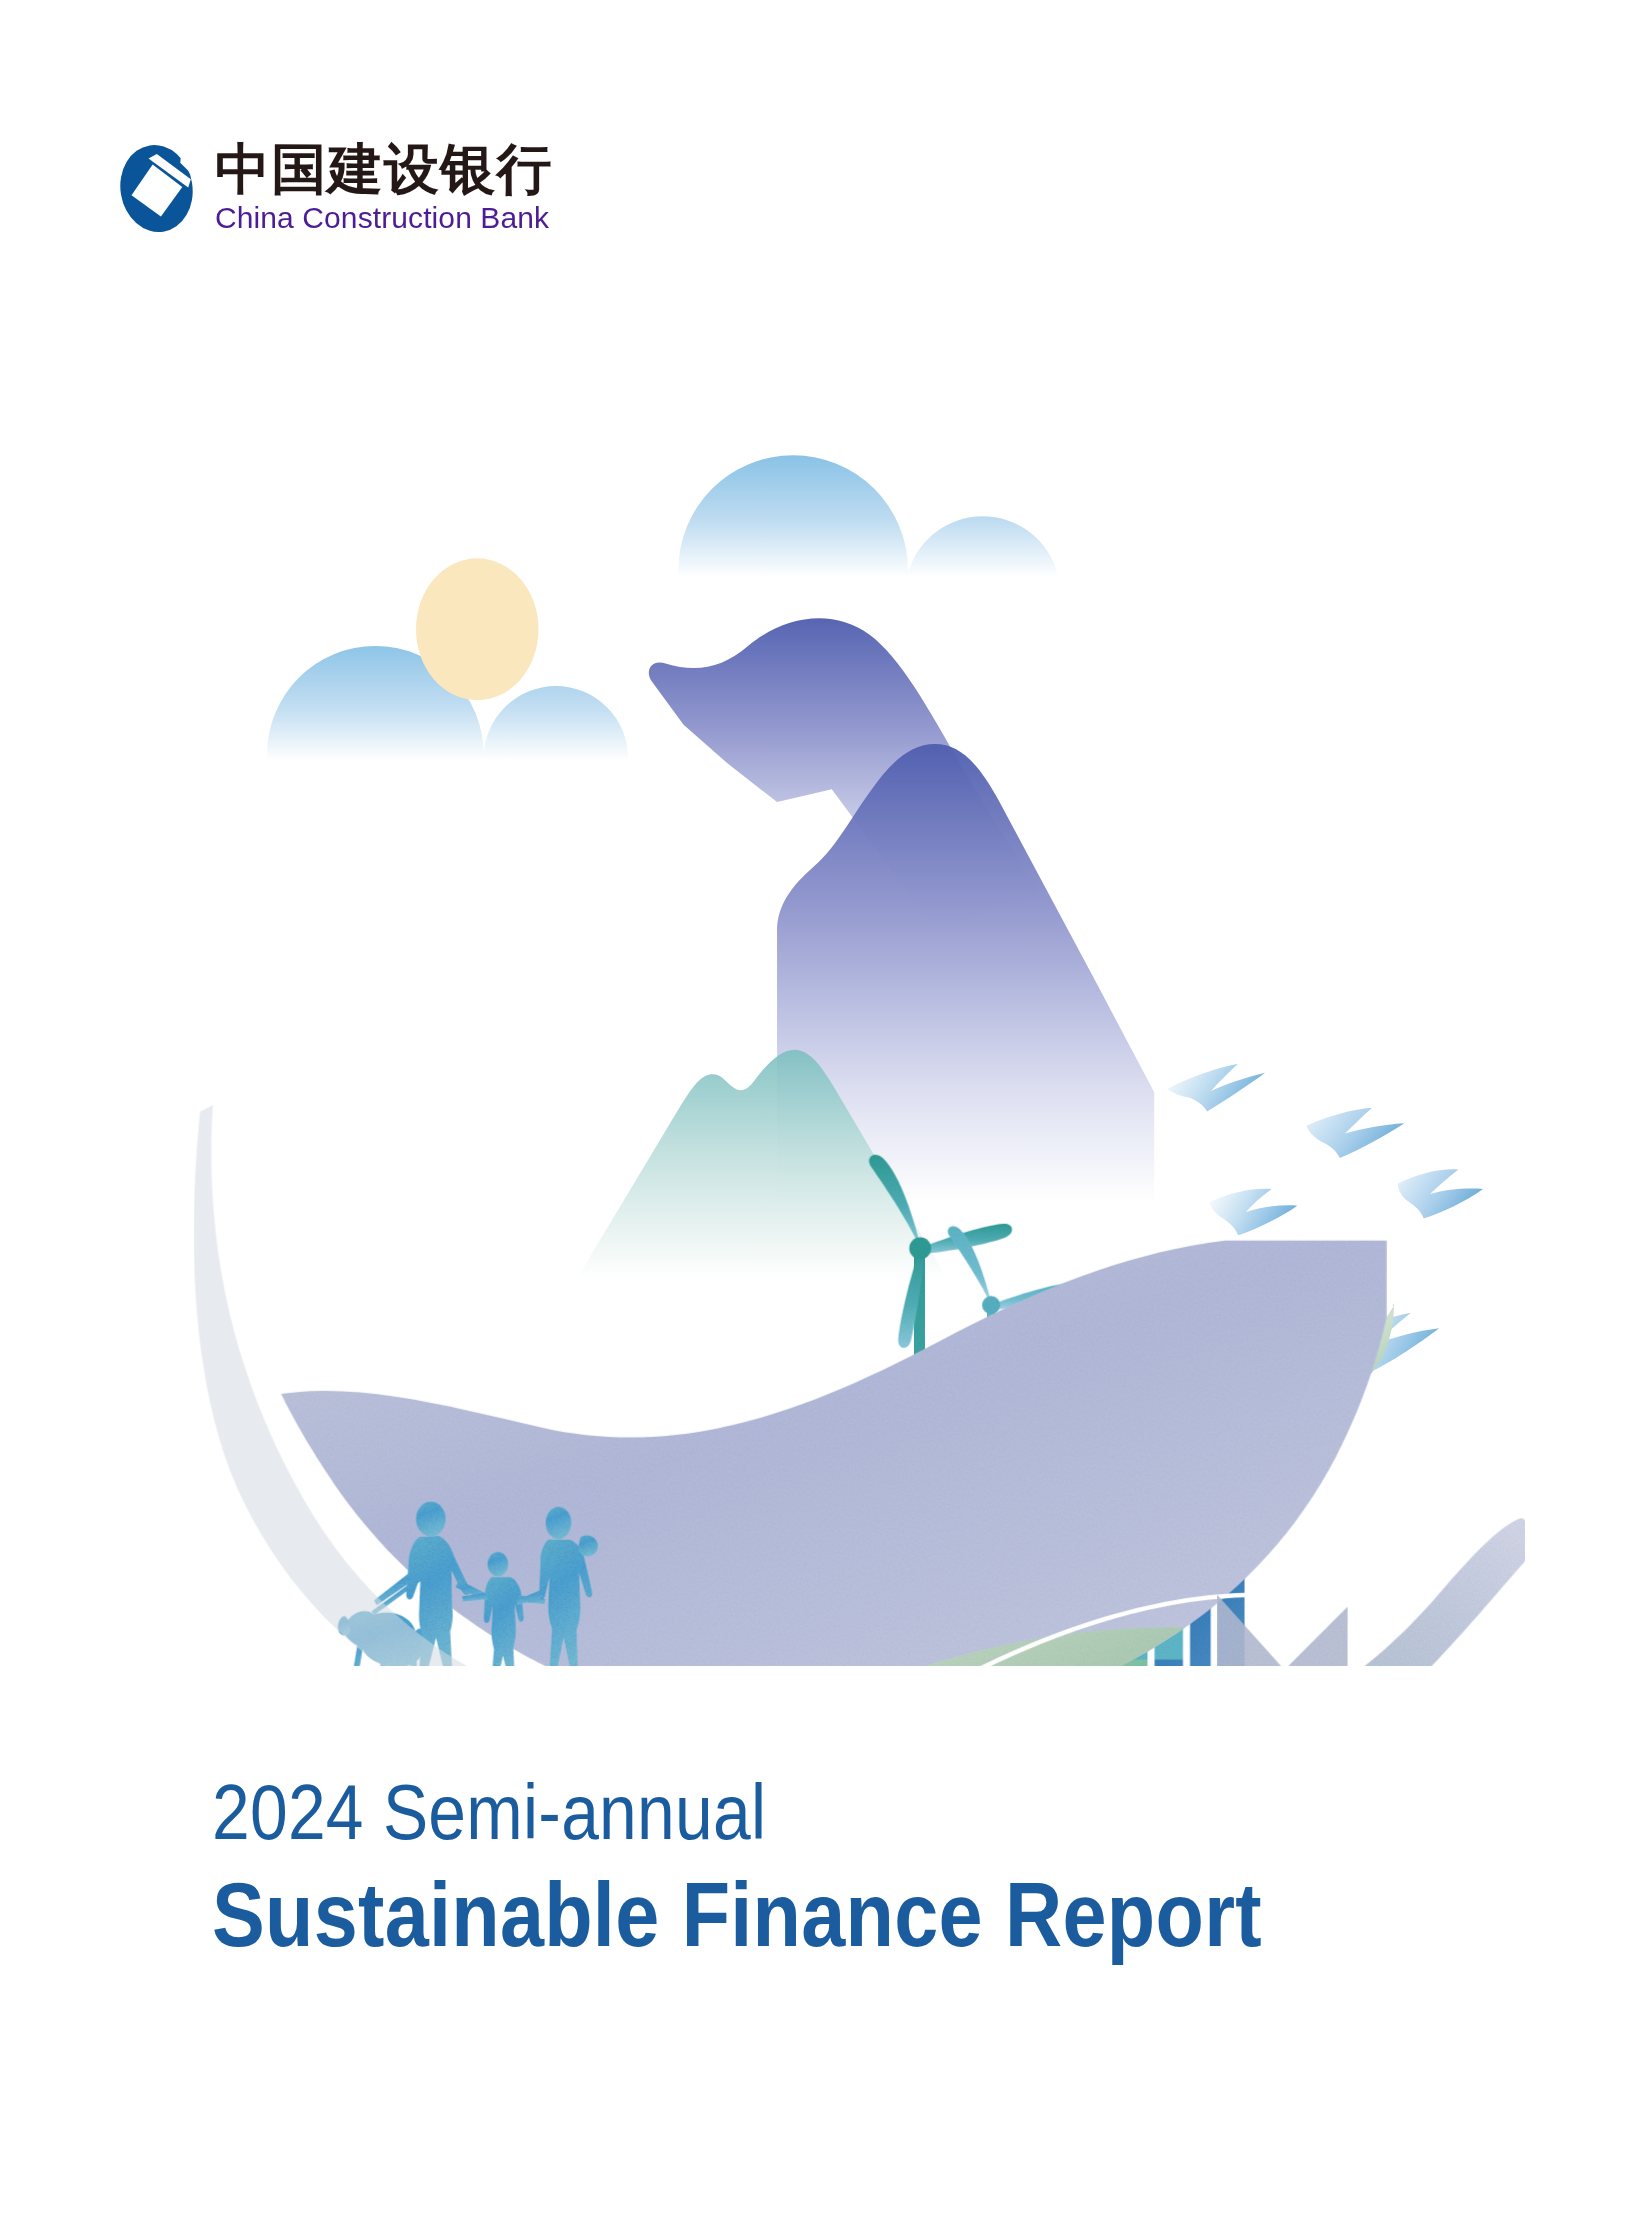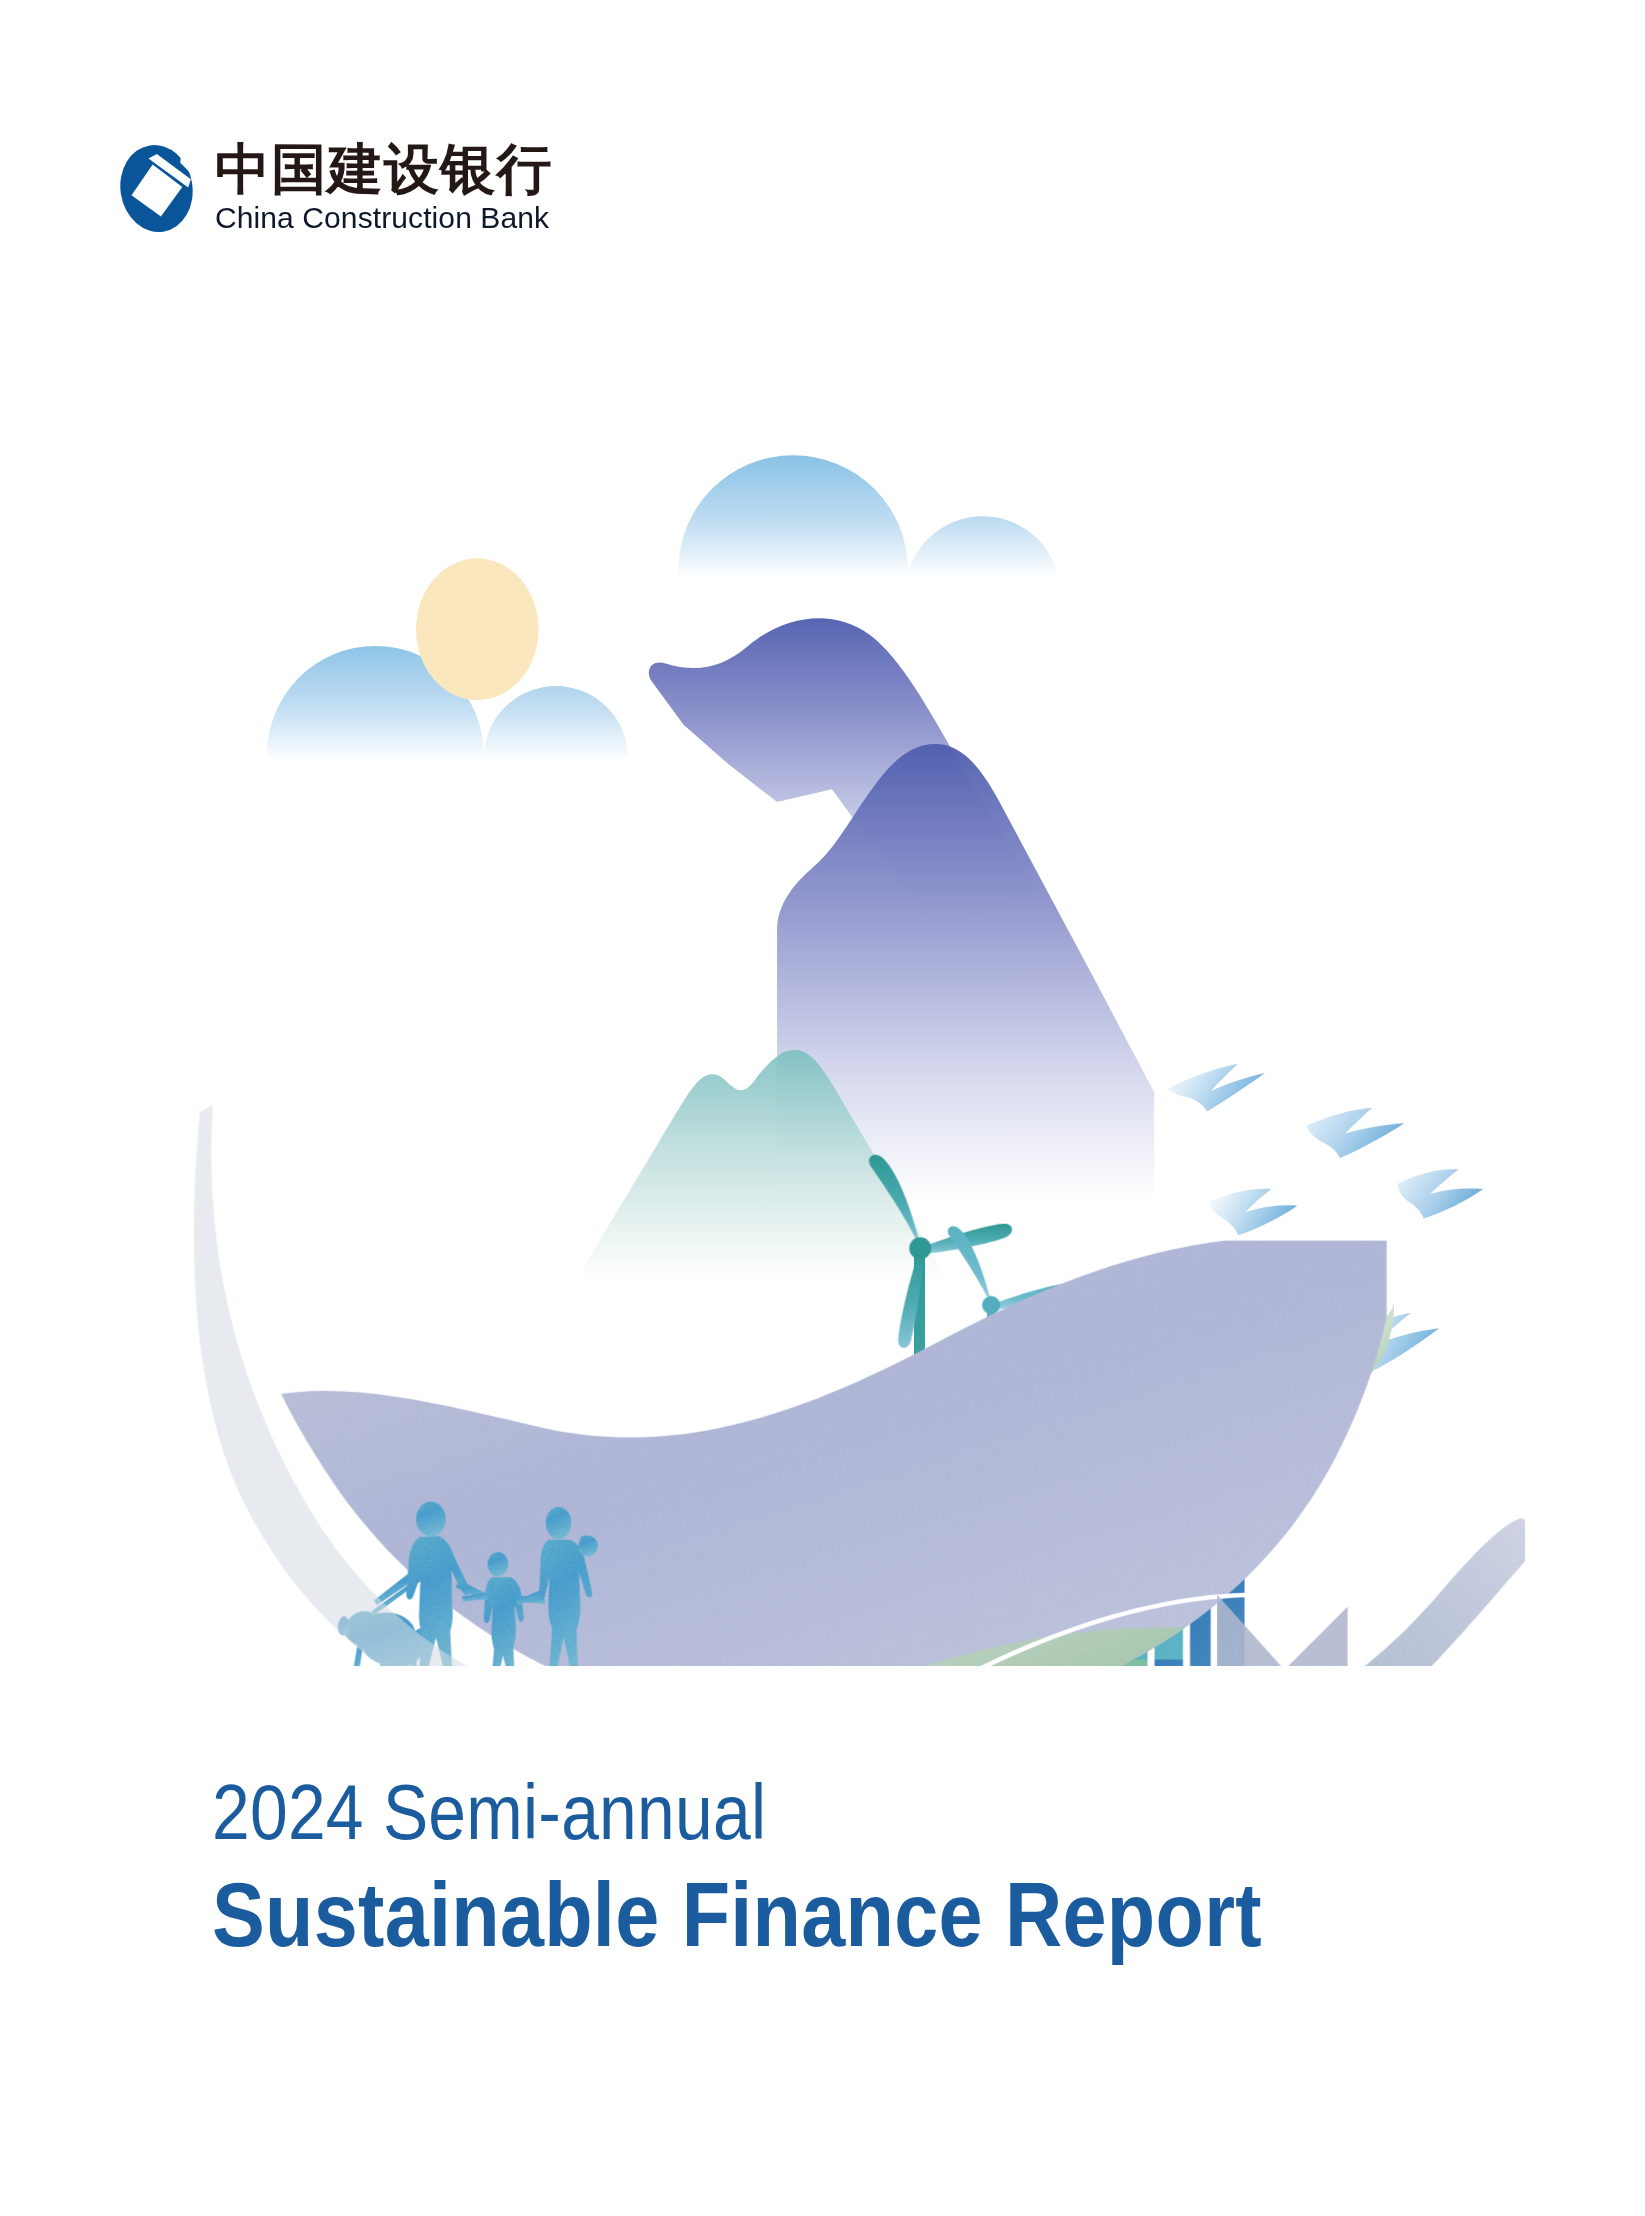--- a/index.html
+++ b/index.html
@@ -8,21 +8,21 @@
     font-family:"Liberation Sans", sans-serif;
     overflow:hidden;position:relative;
   }
   .page{position:relative;width:1525px;height:2216px;background:#fff;overflow:hidden;margin-top:28px;}
 
   
   .logo-block{position:absolute;left:116px;top:113px;display:flex;align-items:center;gap:18px;}
   .logo-mark{width:81px;height:95px;flex:none;}
   .logo-text{display:flex;flex-direction:column;justify-content:center;}
   .logo-cn{font-family:"DejaVu Sans", sans-serif;font-size:55px;font-weight:700;color:#231815;letter-spacing:1.3px;line-height:1.02;white-space:nowrap;}
-  .logo-en{font-family:"Liberation Sans", sans-serif;font-size:30px;font-weight:400;color:#0f172a;letter-spacing:0.1px;line-height:1.15;margin-top:3.9px;white-space:nowrap;}
+  .logo-en{font-family:"Liberation Sans", sans-serif;font-size:30px;font-weight:400;color:#4c1d95;letter-spacing:0.1px;line-height:1.15;margin-top:3.9px;white-space:nowrap;}
 
   
   .illo{position:absolute;left:0;top:413px;width:1645px;height:1225px;}
   .illo svg{display:block;width:100%;height:100%;}
 
   
   .title-block{position:absolute;left:212px;top:1741px;width:1225px;}
   .title-line1{
     font-family:"Liberation Sans", sans-serif;
     font-size:77px;font-weight:400;color:#1A5C9E;

